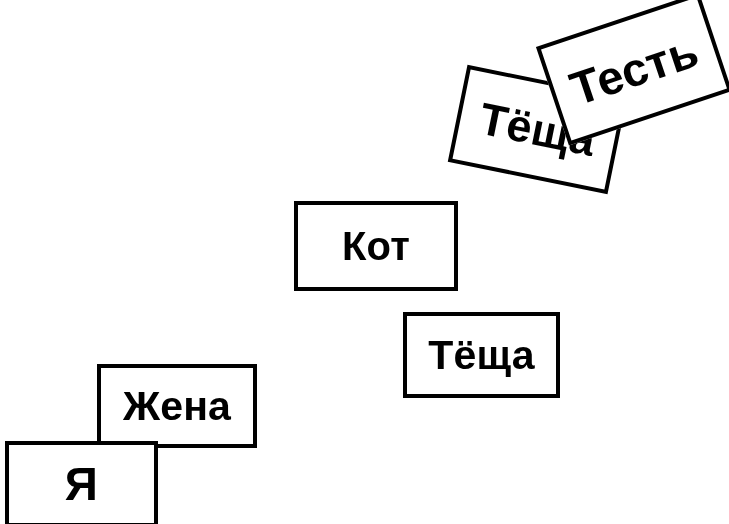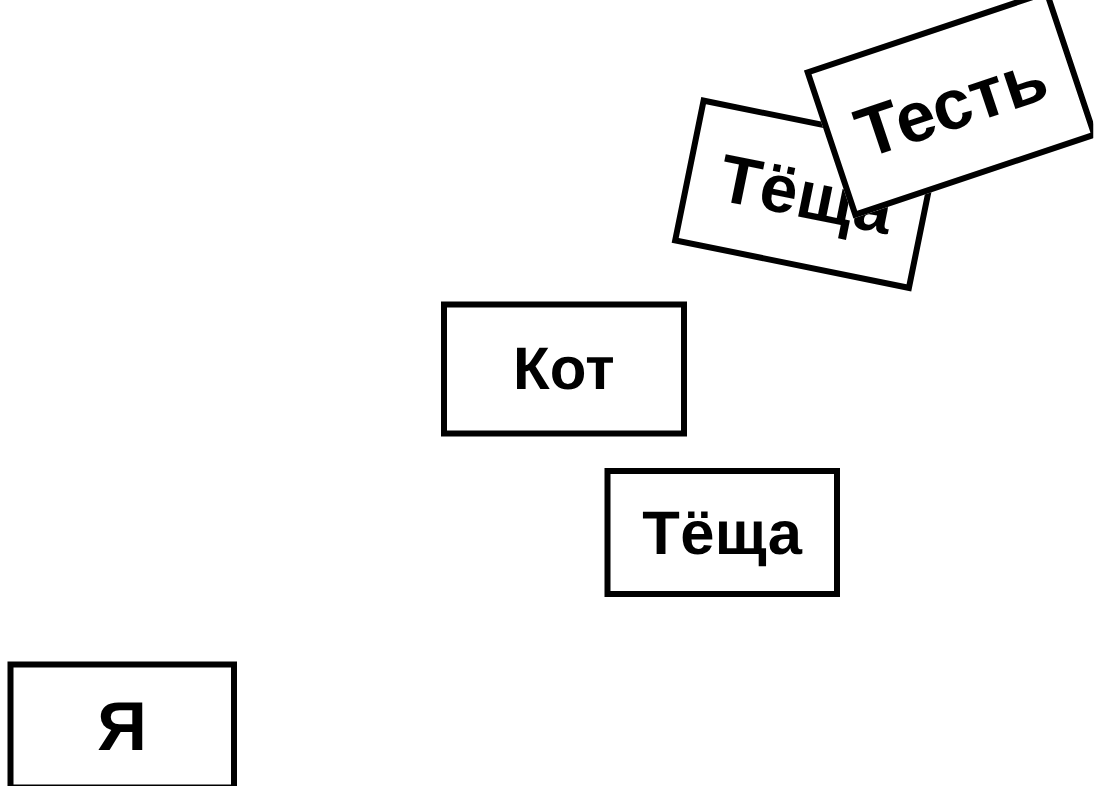--- a/index.html
+++ b/index.html
@@ -109,18 +109,21 @@
   </div>
 
   <div class="card card-kot">
     <span class="card-label">Кот</span>
   </div>
 
   <div class="card card-doch">
     <span class="card-label">Тёща</span>
   </div>
 
+  <div class="card card-zhena">
+    <span class="card-label">Жена</span>
+  </div>
 
   <div class="card card-ya">
     <span class="card-label">Я</span>
   </div>
 
 </div>
 
 </body></html>

